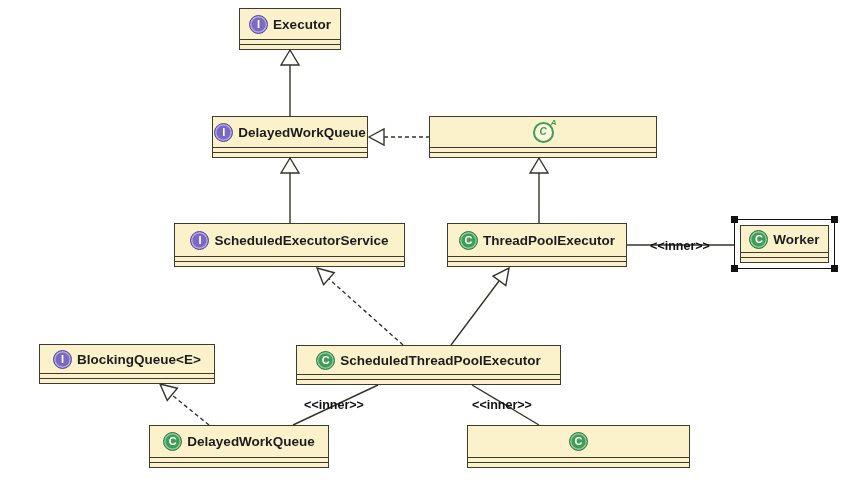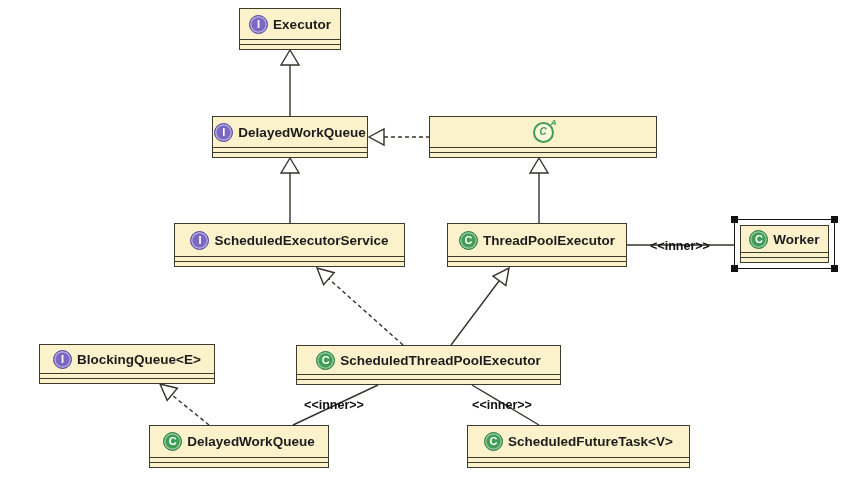--- a/index.html
+++ b/index.html
@@ -155,21 +155,20 @@
       <span class="cls-icon icon-class">C</span>
       <span>DelayedWorkQueue</span>
     </div>
     <div class="uml-comp"></div>
     <div class="uml-comp"></div>
   </div>
 
   <div class="uml-node n-sft">
     <div class="uml-title">
       <span class="cls-icon icon-class">C</span>
-      <span>ScheduledFutureTask&lt;V&gt;</span>
     </div>
     <div class="uml-comp"></div>
     <div class="uml-comp"></div>
   </div>
 
   <svg id="edges" width="855" height="500" viewBox="0 0 855 500">
 
     <g>
       <line class="edge-line" x1="290" y1="65" x2="290" y2="116"></line>
       <polygon class="tri" points="290,50 281,65 299,65"></polygon>

